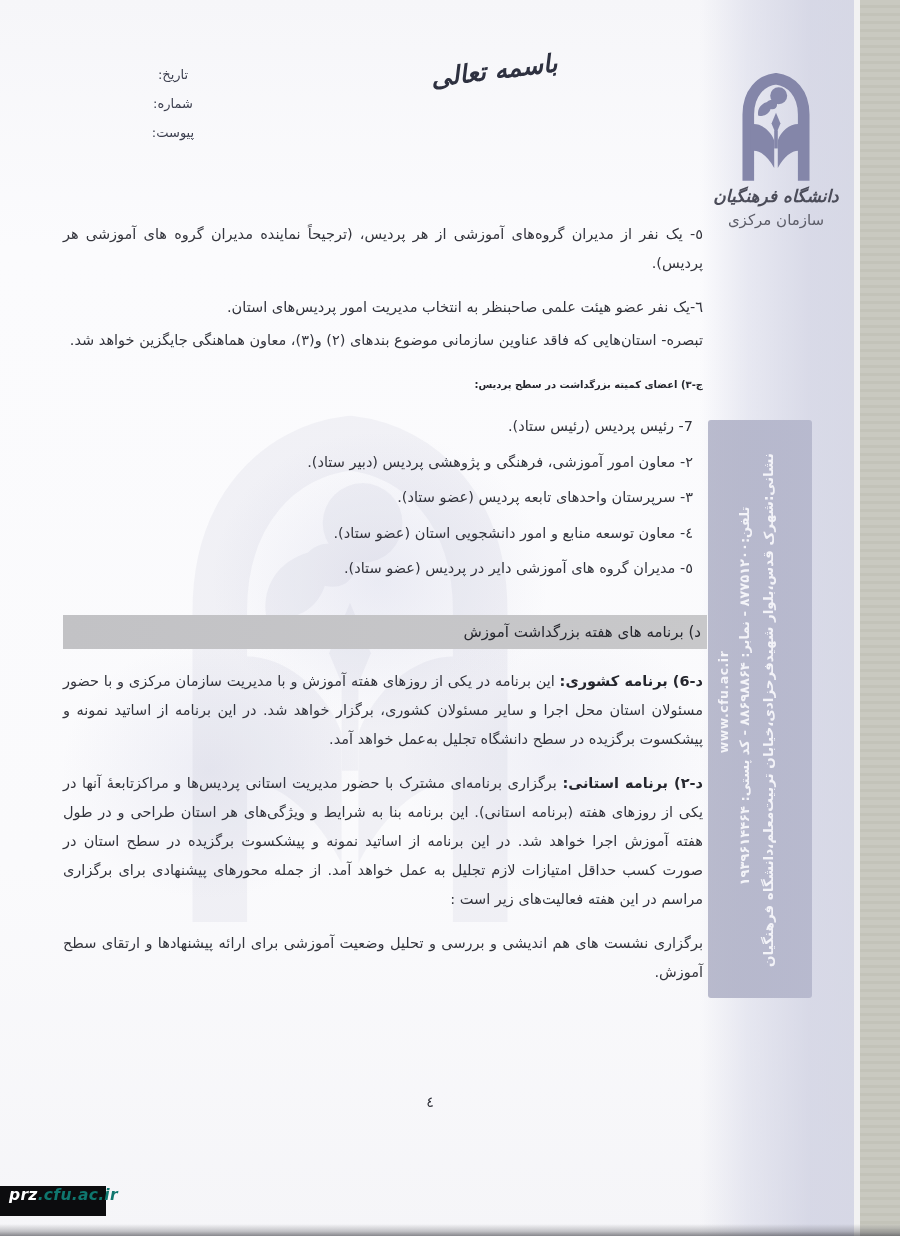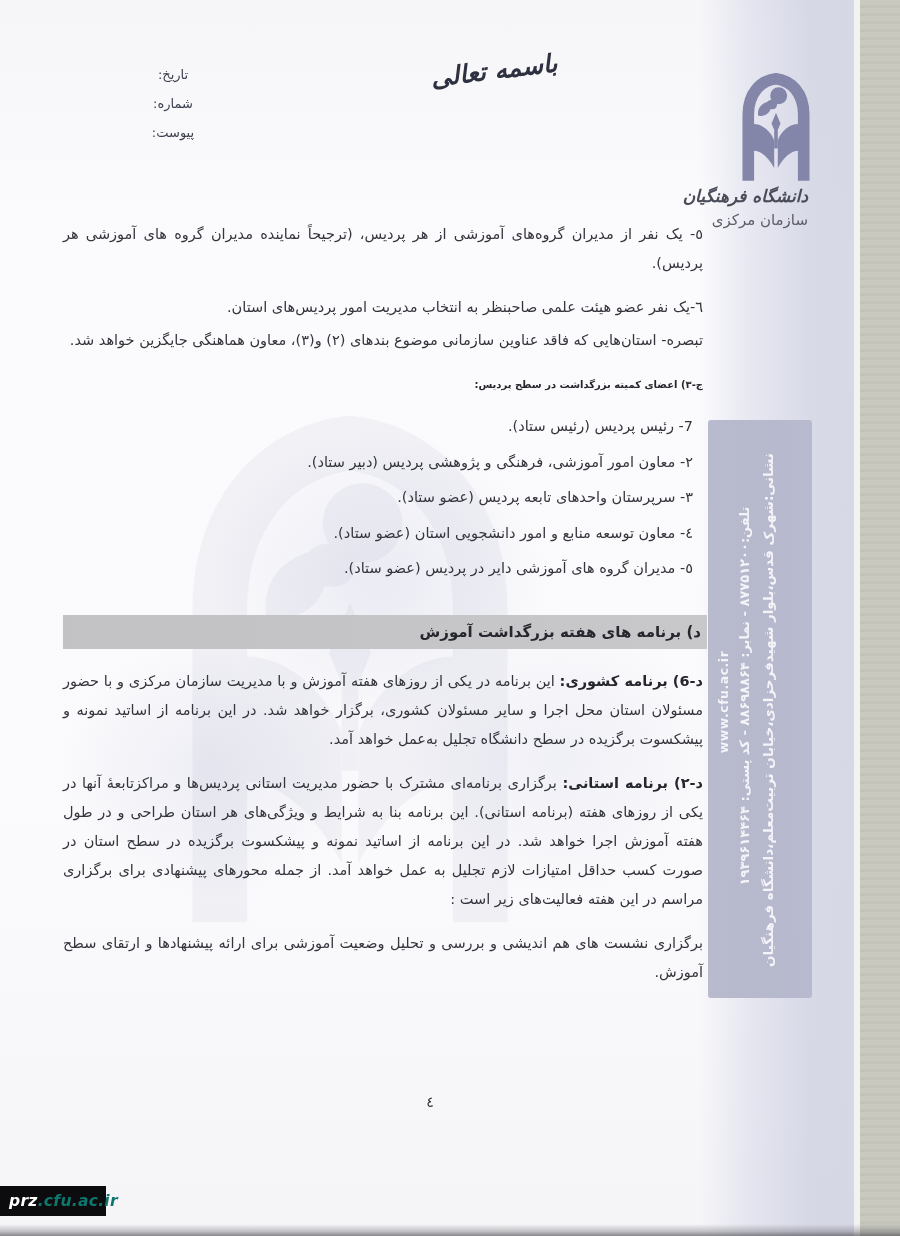--- a/index.html
+++ b/index.html
@@ -21,48 +21,48 @@
   .b1{left:210px;top:430px;width:340px;height:300px;background:radial-gradient(ellipse at center,rgba(176,179,212,.22),rgba(176,179,212,0) 70%);}
   .b2{left:60px;top:640px;width:300px;height:260px;background:radial-gradient(ellipse at center,rgba(176,179,212,.18),rgba(176,179,212,0) 70%);}
   .b3{left:400px;top:620px;width:320px;height:280px;background:radial-gradient(ellipse at center,rgba(176,179,212,.15),rgba(176,179,212,0) 70%);}
   
   .meta-labels{position:absolute;left:128px;top:60px;width:90px;direction:rtl;text-align:center;
     font-size:13px;line-height:29px;color:#3b3e4e;}
   .besmellah{position:absolute;left:424px;top:56px;width:140px;text-align:center;
     font-size:25px;font-weight:bold;font-style:italic;color:#2e3140;transform:rotate(-7deg);direction:rtl;}
   .logo-wrap{position:absolute;left:728px;top:68px;width:96px;text-align:center;}
   .logo-wrap svg{display:block;margin:0 auto;}
-  .uni-name{position:absolute;left:668px;top:186px;width:140px;text-align:right;direction:rtl;}
+  .uni-name{position:absolute;left:706px;top:186px;width:140px;text-align:center;direction:rtl;}
   .uni-name .n1{font-size:17px;font-weight:bold;font-style:italic;color:#4b4c59;}
   .uni-name .n2{font-size:15px;color:#5c5d68;margin-top:5px;}
   
   .watermark{position:absolute;left:140px;top:390px;opacity:.08;pointer-events:none;}
   
   .doc-body{position:absolute;left:63px;top:220px;width:640px;direction:rtl;text-align:justify;
     font-size:14.5px;line-height:29px;color:#33343c;}
   .doc-body p{margin:0 0 15px 0;}
   .doc-body .tight{margin-bottom:4px;}
   .sec-h{font-weight:bold;font-size:10px;color:#26272e;margin:3px 0 10px 0;}
   ul.committee{list-style:none;margin:0 0 28px 0;padding:0 10px 0 0;}
   ul.committee li{line-height:35.5px;}
-  .d-header{background:linear-gradient(90deg,#c2c2c5,#c8c8ca);font-weight:bold;font-size:15px;
+  .d-header{background:linear-gradient(90deg,#c2c2c5,#c8c8ca);font-weight:normal;font-size:15px;
     color:#26272e;height:34px;line-height:34px;padding-right:6px;margin:0 -4px 18px 0;padding-left:8px;}
   .lead{font-weight:bold;color:#26272e;}
   
   .contact-rect{position:absolute;left:708px;top:420px;width:104px;height:578px;
     background:linear-gradient(90deg,rgba(164,166,190,.75),rgba(178,180,202,.85));border-radius:3px;}
   .vtext{position:absolute;white-space:nowrap;color:#f3f3f8;direction:rtl;
     transform:translate(-50%,-50%) rotate(-90deg);}
   .v-address{left:768px;top:710px;font-size:13.5px;font-weight:bold;letter-spacing:.3px;}
   .v-phone{left:744px;top:696px;font-size:13px;font-weight:bold;letter-spacing:.4px;}
   .v-web{left:723px;top:702px;font-size:12.5px;font-weight:bold;direction:ltr;letter-spacing:.5px;}
   
   .page-num{position:absolute;left:420px;top:1094px;width:20px;text-align:center;font-size:14px;color:#2f3038;}
   .prz-badge{position:absolute;left:0;top:1186px;width:106px;height:30px;background:#0c0c0e;
-    display:flex;align-items:center;padding-left:9px;box-sizing:border-box;
+    display:flex;align-items:flex-start;padding-left:9px;box-sizing:border-box;
     font-style:italic;font-weight:bold;font-size:15.5px;letter-spacing:.3px;}
   .prz-prefix{color:#ffffff;}
   .prz-suffix{color:#0f766e;}
 </style>
 </head>
 <body>
 
 <div class="page">
 
   <div class="side-tint"></div>

